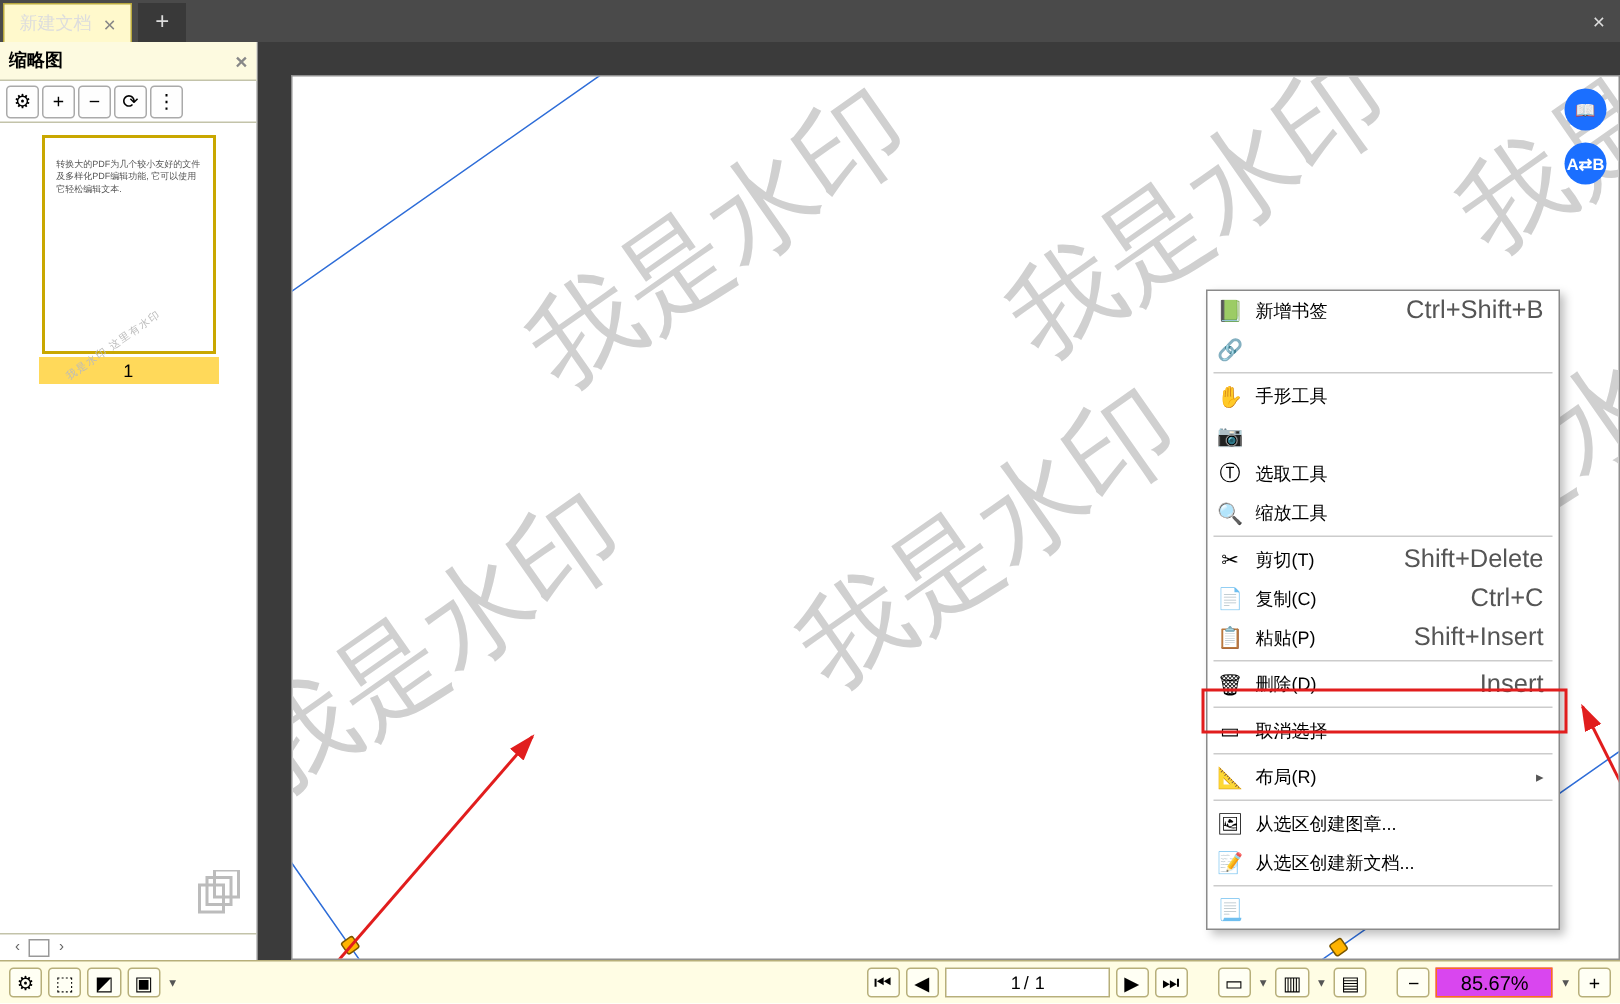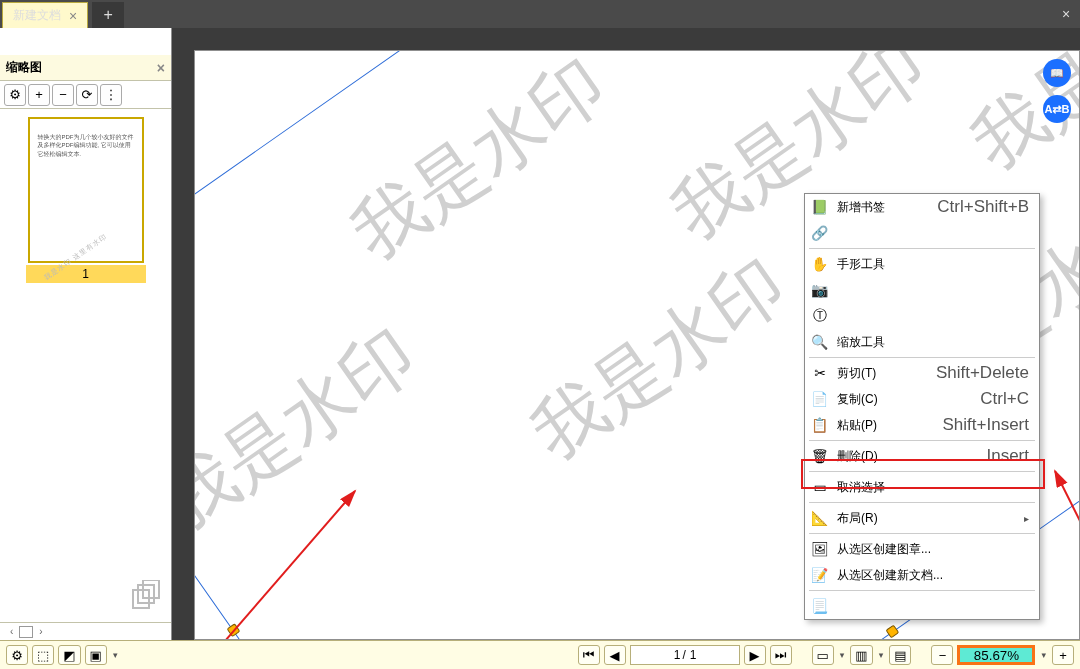--- a/index.html
+++ b/index.html
@@ -11,21 +11,21 @@
   .doctab .close { margin-left: 8px; color: #888; font-size: 14px; line-height: 1; cursor: pointer; }
   .newtab { width: 32px; display: flex; align-items: center; justify-content: center; color: #ddd; font-size: 16px; background: #393939; margin: 2px 0 0 4px; }
   .tabstrip .spacer { flex: 1; }
   .tabstrip .close-app { width: 28px; display: flex; align-items: center; justify-content: center; color: #ddd; font-size: 14px; }
 
   
   .main { display: flex; height: 612px; }
 
   
   .sidebar { width: 172px; background: #fff; border-right: 1px solid #8f8f8f; display: flex; flex-direction: column; }
-  .sidebar-head { height: 26px; background: #fdfae0; border-bottom: 1px solid #c3c3aa; display: flex; align-items: center; padding: 0 6px; font-weight: bold; margin-top: 27px; }
+  .sidebar-head { height: 26px; background: #fdfae0; border-bottom: 1px solid #c3c3aa; display: flex; align-items: center; padding: 0 6px; font-weight: bold; }
   .sidebar-head .x { margin-left: auto; color: #888; font-size: 14px; }
   .sidetools { height: 28px; border-bottom: 1px solid #c3c3aa; display: flex; align-items: center; gap: 2px; padding: 0 4px; }
   .sq { width: 22px; height: 22px; border: 1px solid #aaa; border-radius: 3px; display: flex; align-items: center; justify-content: center; font-size: 13px; background: #fefefe; }
   .thumbs { flex: 1; overflow: auto; position: relative; }
   .thumb { margin: 8px auto 0 auto; width: 120px; }
   .thumb .page { width: 116px; height: 146px; background: #fff; border: 2px solid #c9a700; margin: 0 auto; position: relative; }
   .thumb .pg-text { position: absolute; top: 14px; left: 8px; right: 8px; font-size: 6px; color: #555; line-height: 1.4; }
   .thumb .wm { position: absolute; bottom: 6px; left: 6px; right: 6px; font-size: 7px; color: #bbb; transform: rotate(-35deg); transform-origin: center; letter-spacing: 1px; }
   .thumb .num { text-align: center; background: #ffd95a; padding: 2px 0; margin-top: 2px; }
   .stack-ico { position: absolute; bottom: 10px; right: 10px; width: 32px; height: 32px; }
@@ -64,21 +64,21 @@
 
   
   .badge { position: absolute; right: 8px; width: 28px; height: 28px; border-radius: 50%; background: #1b6fff; color: #fff; display: flex; align-items: center; justify-content: center; font-size: 11px; font-weight: bold; z-index: 5; }
 
   
   .status { height: 29px; background: #fffde4; border-top: 1px solid #b7af7a; display: flex; align-items: center; padding: 0 6px; gap: 4px; }
   .status .chip { height: 20px; min-width: 22px; padding: 0 4px; border: 1px solid #b7af7a; border-radius: 3px; background: #fffff4; display: flex; align-items: center; justify-content: center; font-size: 13px; }
   .status .grow { flex: 1; }
   .status .page-ind { width: 110px; height: 20px; border: 1px solid #b7af7a; background: #fff; display: flex; align-items: center; }
   .status .page-ind input { width: 52px; border: none; text-align: right; padding-right: 2px; font-size: 12px; background: transparent; }
-  .status .zoom { width: 78px; height: 20px; border: 3px solid #f97316; background: #5eead4; text-align: center; }
+  .status .zoom { width: 78px; height: 20px; border: 1px solid #f97316; background: #d946ef; text-align: center; }
   .tri { font-size: 9px; color: #555; padding: 0 2px; }
 </style>
 </head>
 <body>
 
 <div class="tabstrip">
   <div class="doctab">
     <span>新建文档</span>
     <span class="close">×</span>
   </div>
@@ -164,20 +164,21 @@
               <span class="ico">✋</span>
               <span class="lab">手形工具</span>
               <span class="sc"></span>
             </div>
             <div class="row">
               <span class="ico">📷</span>
               <span class="sc"></span>
             </div>
             <div class="row">
               <span class="ico">Ⓣ</span>
+              <span class="lab">选取工具</span>
               <span class="sc"></span>
             </div>
             <div class="row">
               <span class="ico">🔍</span>
               <span class="lab">缩放工具</span>
               <span class="sc"></span>
             </div>
             <hr>
             <div class="row">
               <span class="ico">✂</span>

